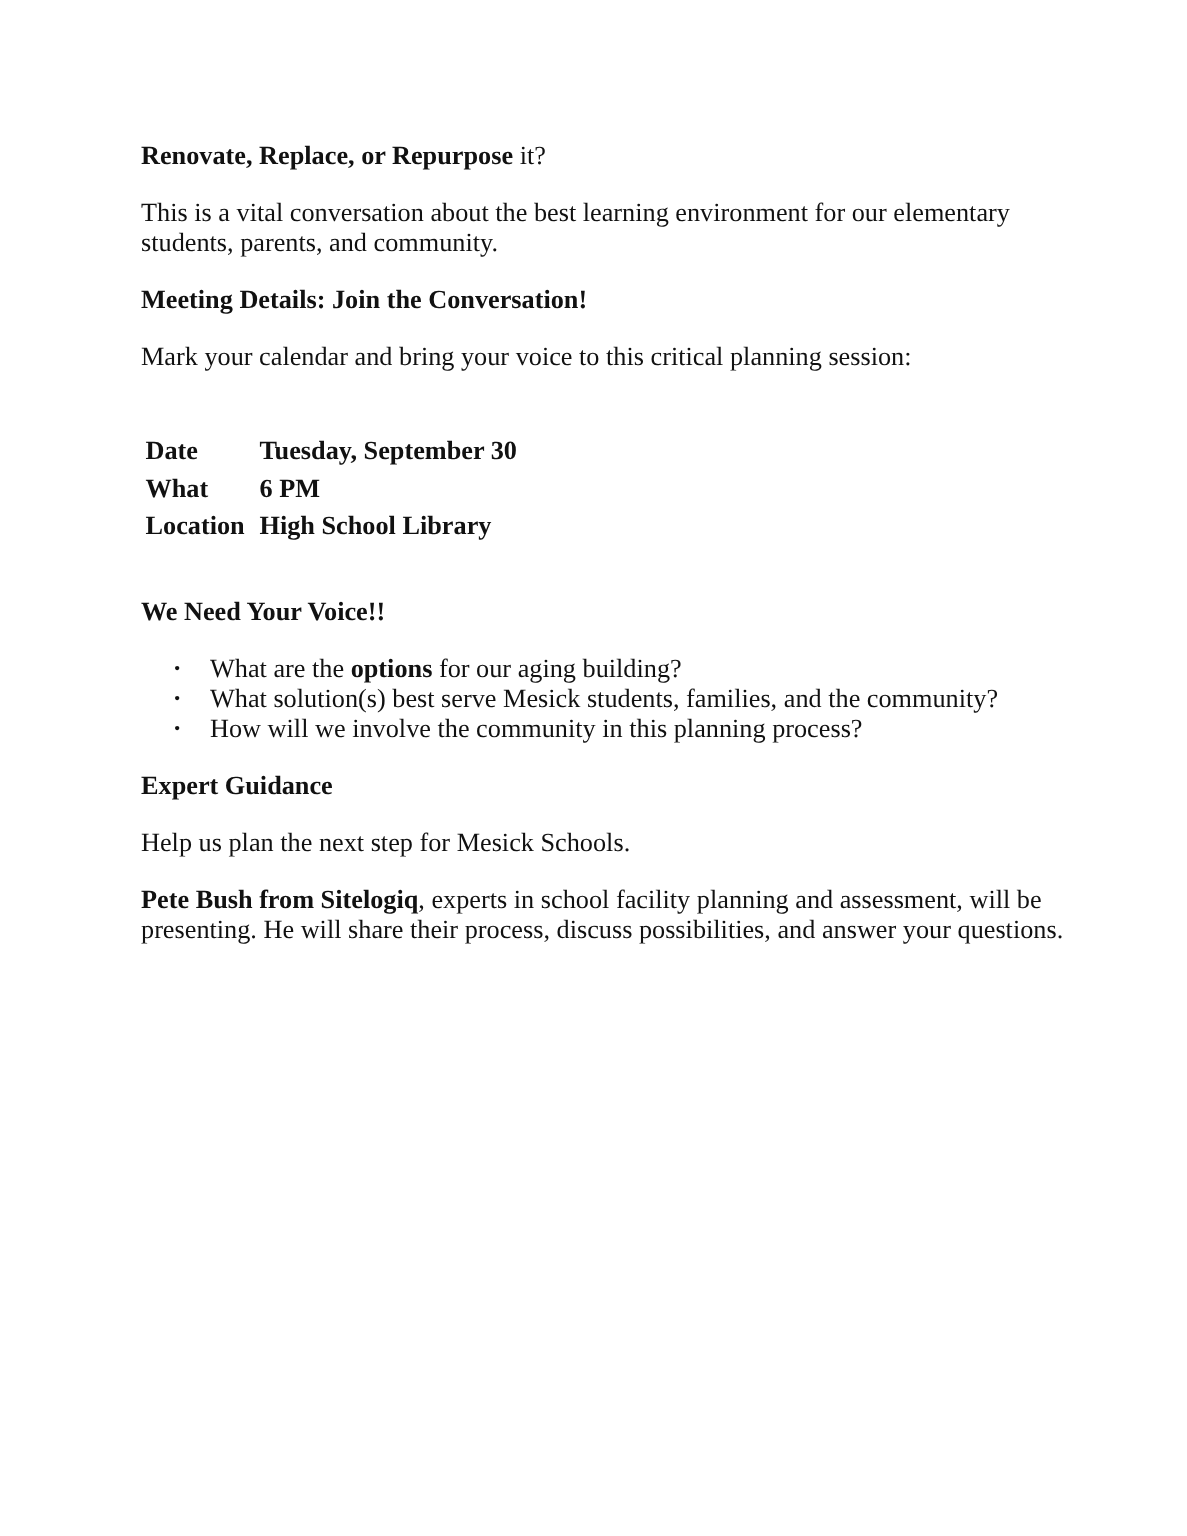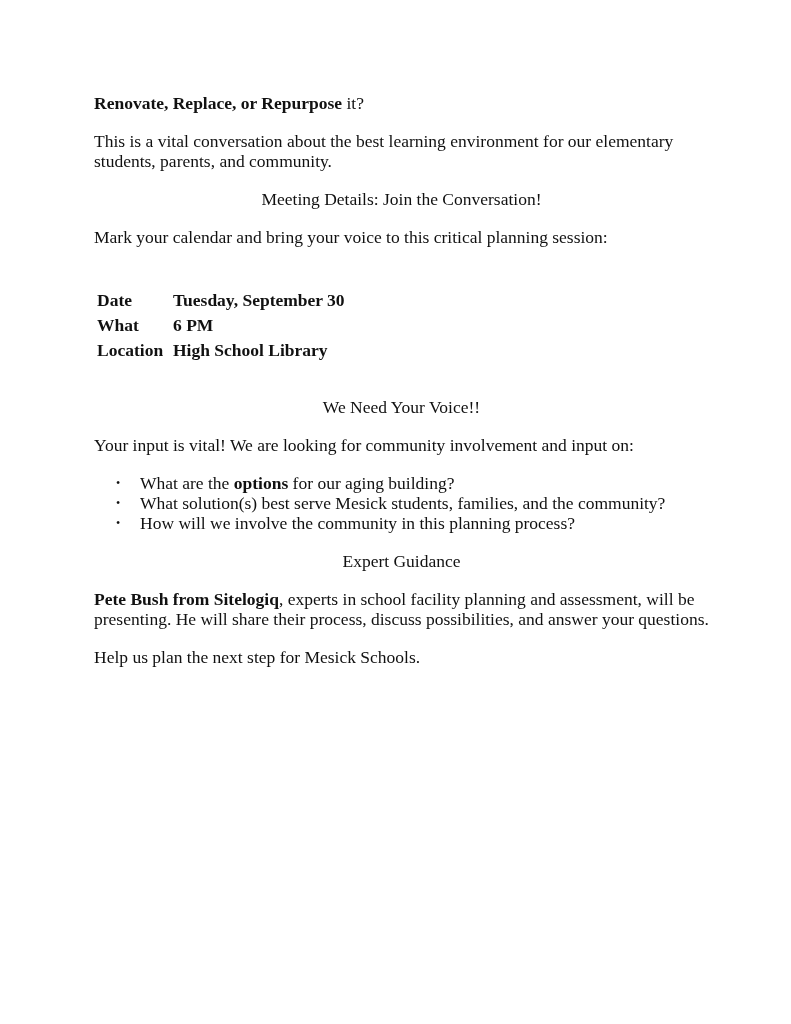--- a/index.html
+++ b/index.html
@@ -21,23 +21,22 @@
       position: absolute;
       left: 94px;
       top: 93px;
       width: 615px;
     }
     p {
       margin: 0 0 18px 0;
     }
     b { font-weight: bold; }
     .heading {
-      font-weight: normal;
+      font-weight: bold;
       margin: 0 0 18px 0;
-      text-align: center;
     }
     .spacer {
       height: 25px;
     }
     table.details {
       border-collapse: collapse;
       margin: 0 10px 0 1px;
       font-weight: bold;
       font-size: 17.5px;
     }
@@ -100,33 +99,32 @@
         <td class="label">Location</td>
         <td>High School Library</td>
       </tr>
     </tbody>
   </table>
 
   <div class="after-table"></div>
 
   <p class="heading">We Need Your Voice!!</p>
 
-  <p>Your input is vital! We are looking for community involvement and input on:</p>
 
   <ul class="questions">
     <li>
       <span class="bullet">•</span><span>What are the </span><b>options</b><span> for our aging building?</span>
     </li>
     <li>
       <span class="bullet">•</span><span>What solution(s) best serve Mesick students, families, and the community?</span>
     </li>
     <li>
       <span class="bullet">•</span><span>How will we involve the community in this planning process?</span>
     </li>
   </ul>
 
   <p class="heading">Expert Guidance</p>
 
+  <p>Help us plan the next step for Mesick Schools.</p>
+
   <p><b>Pete Bush from Sitelogiq</b><span>, experts in school facility planning and assessment, will be presenting. He will share their process, discuss possibilities, and answer your questions.</span></p>
-
-  <p>Help us plan the next step for Mesick Schools.</p>
 
 </div>
 
 </body></html>

